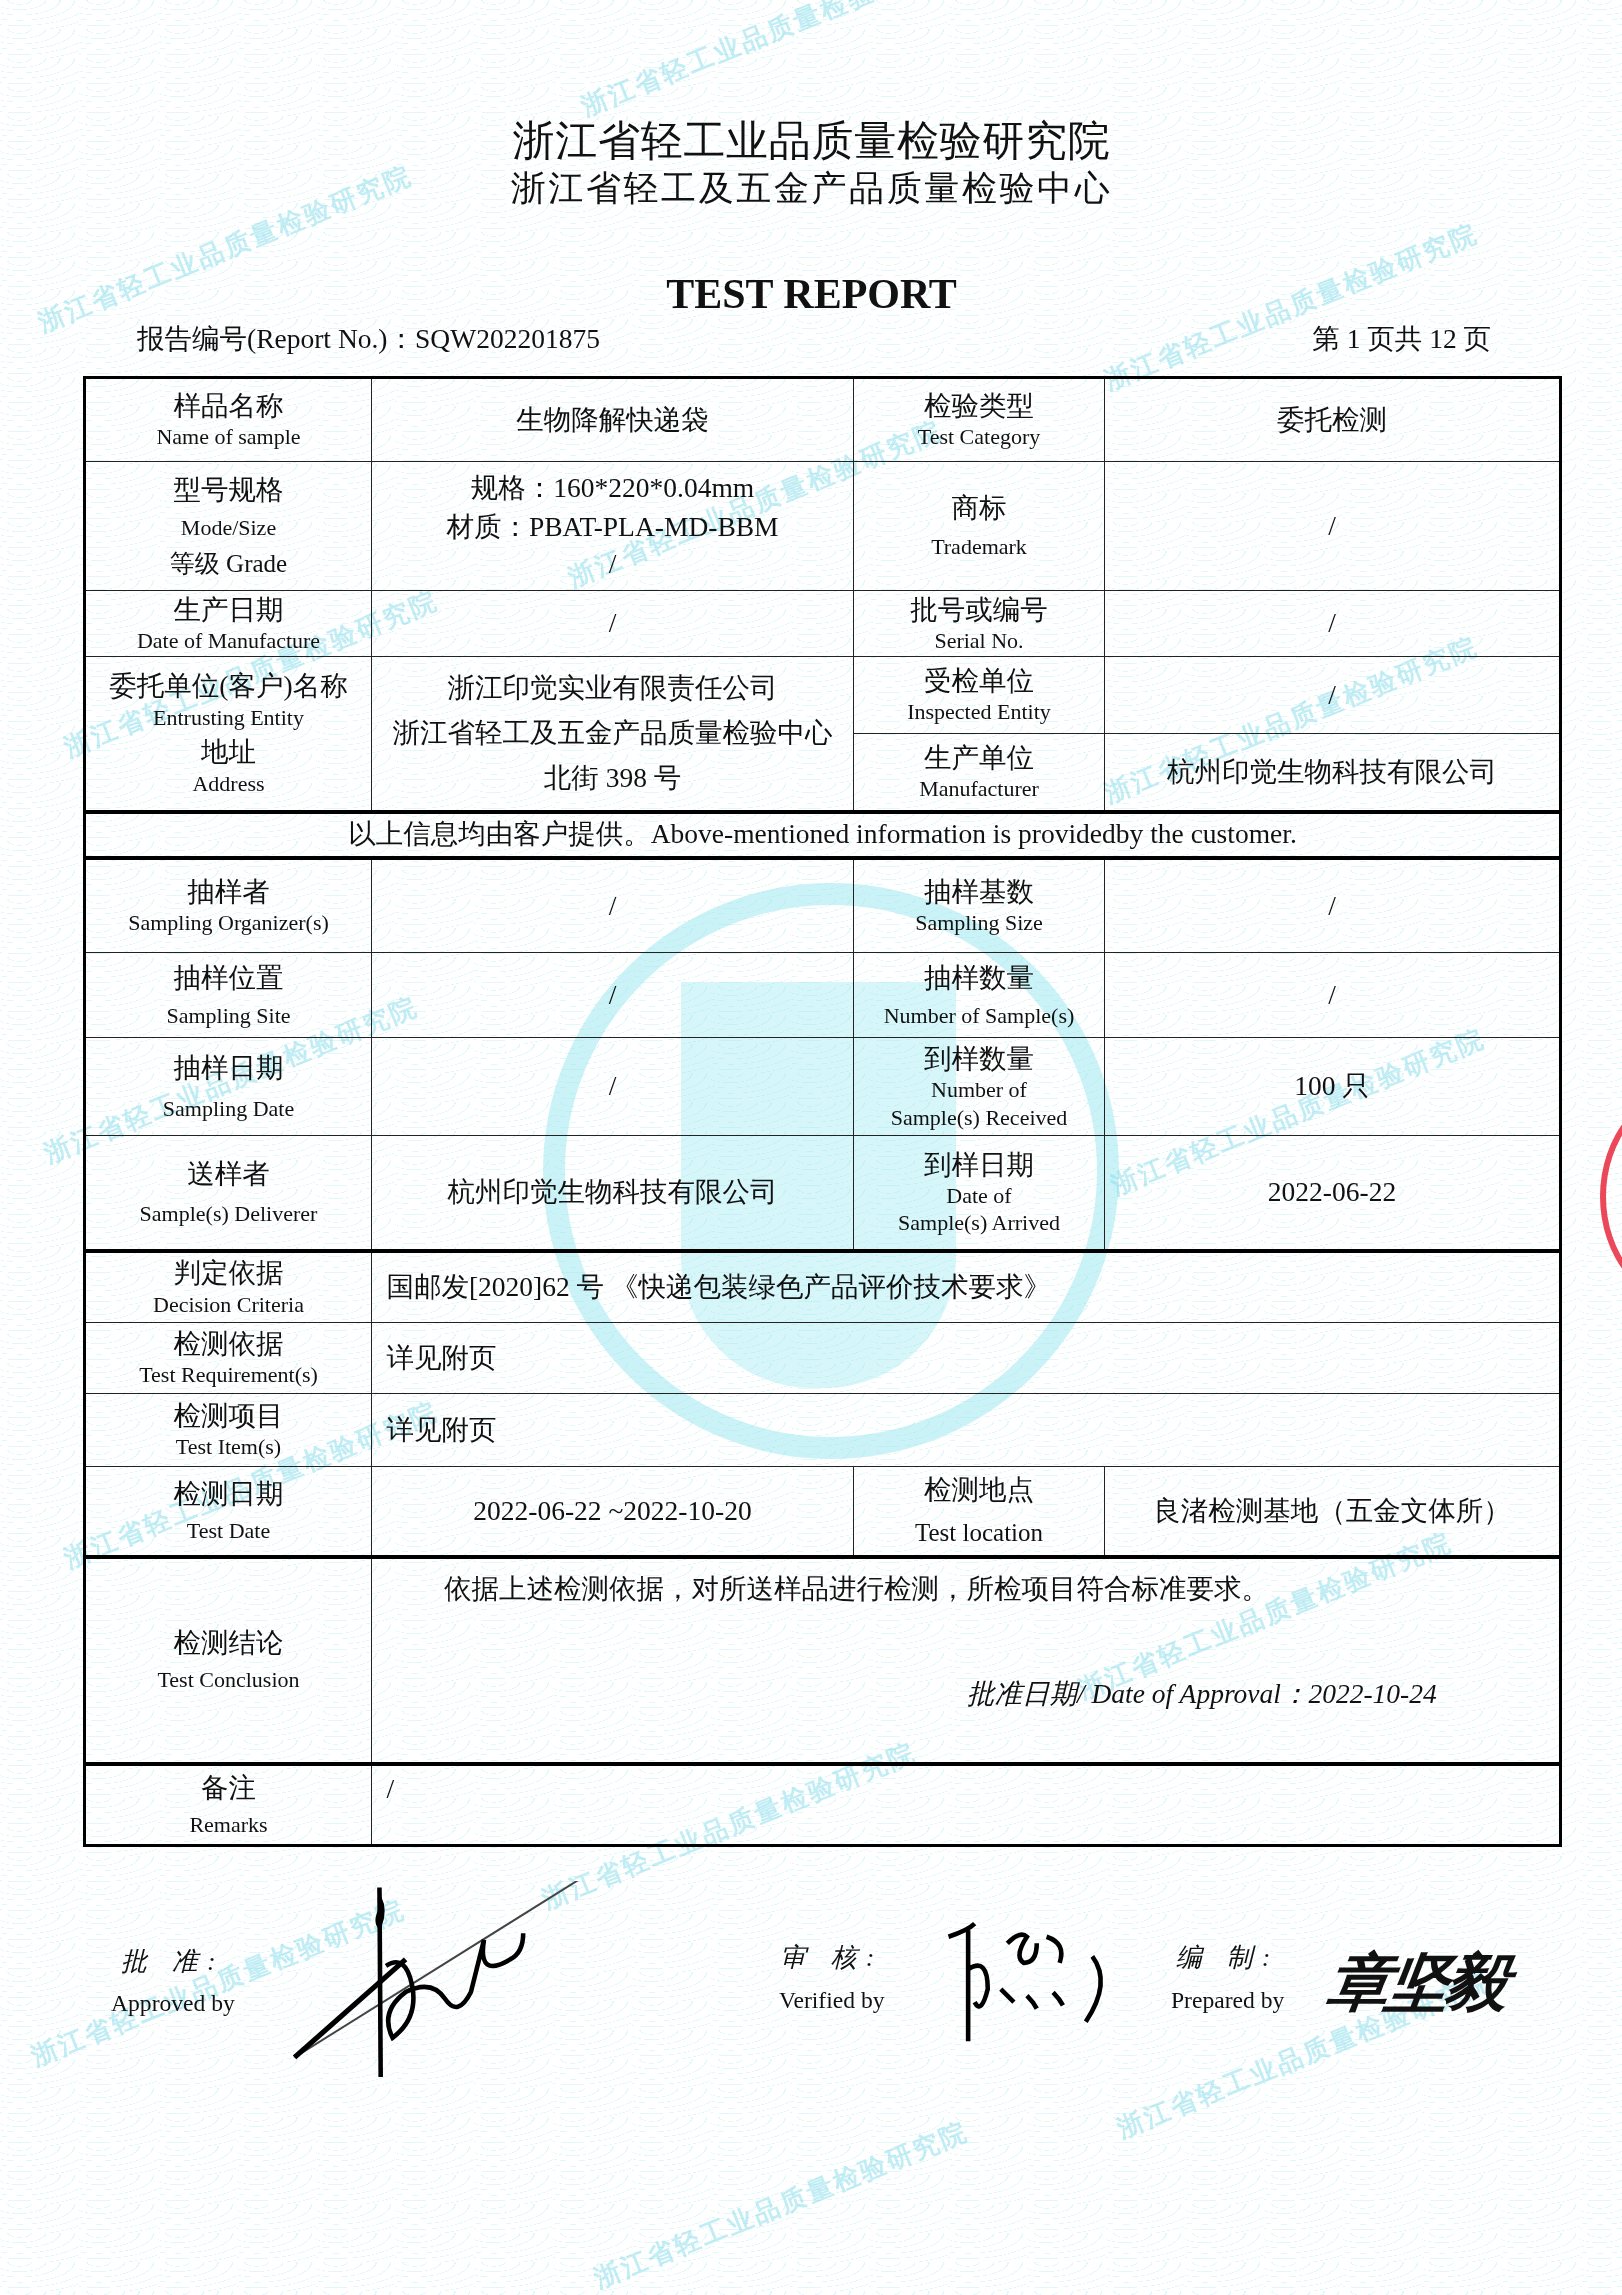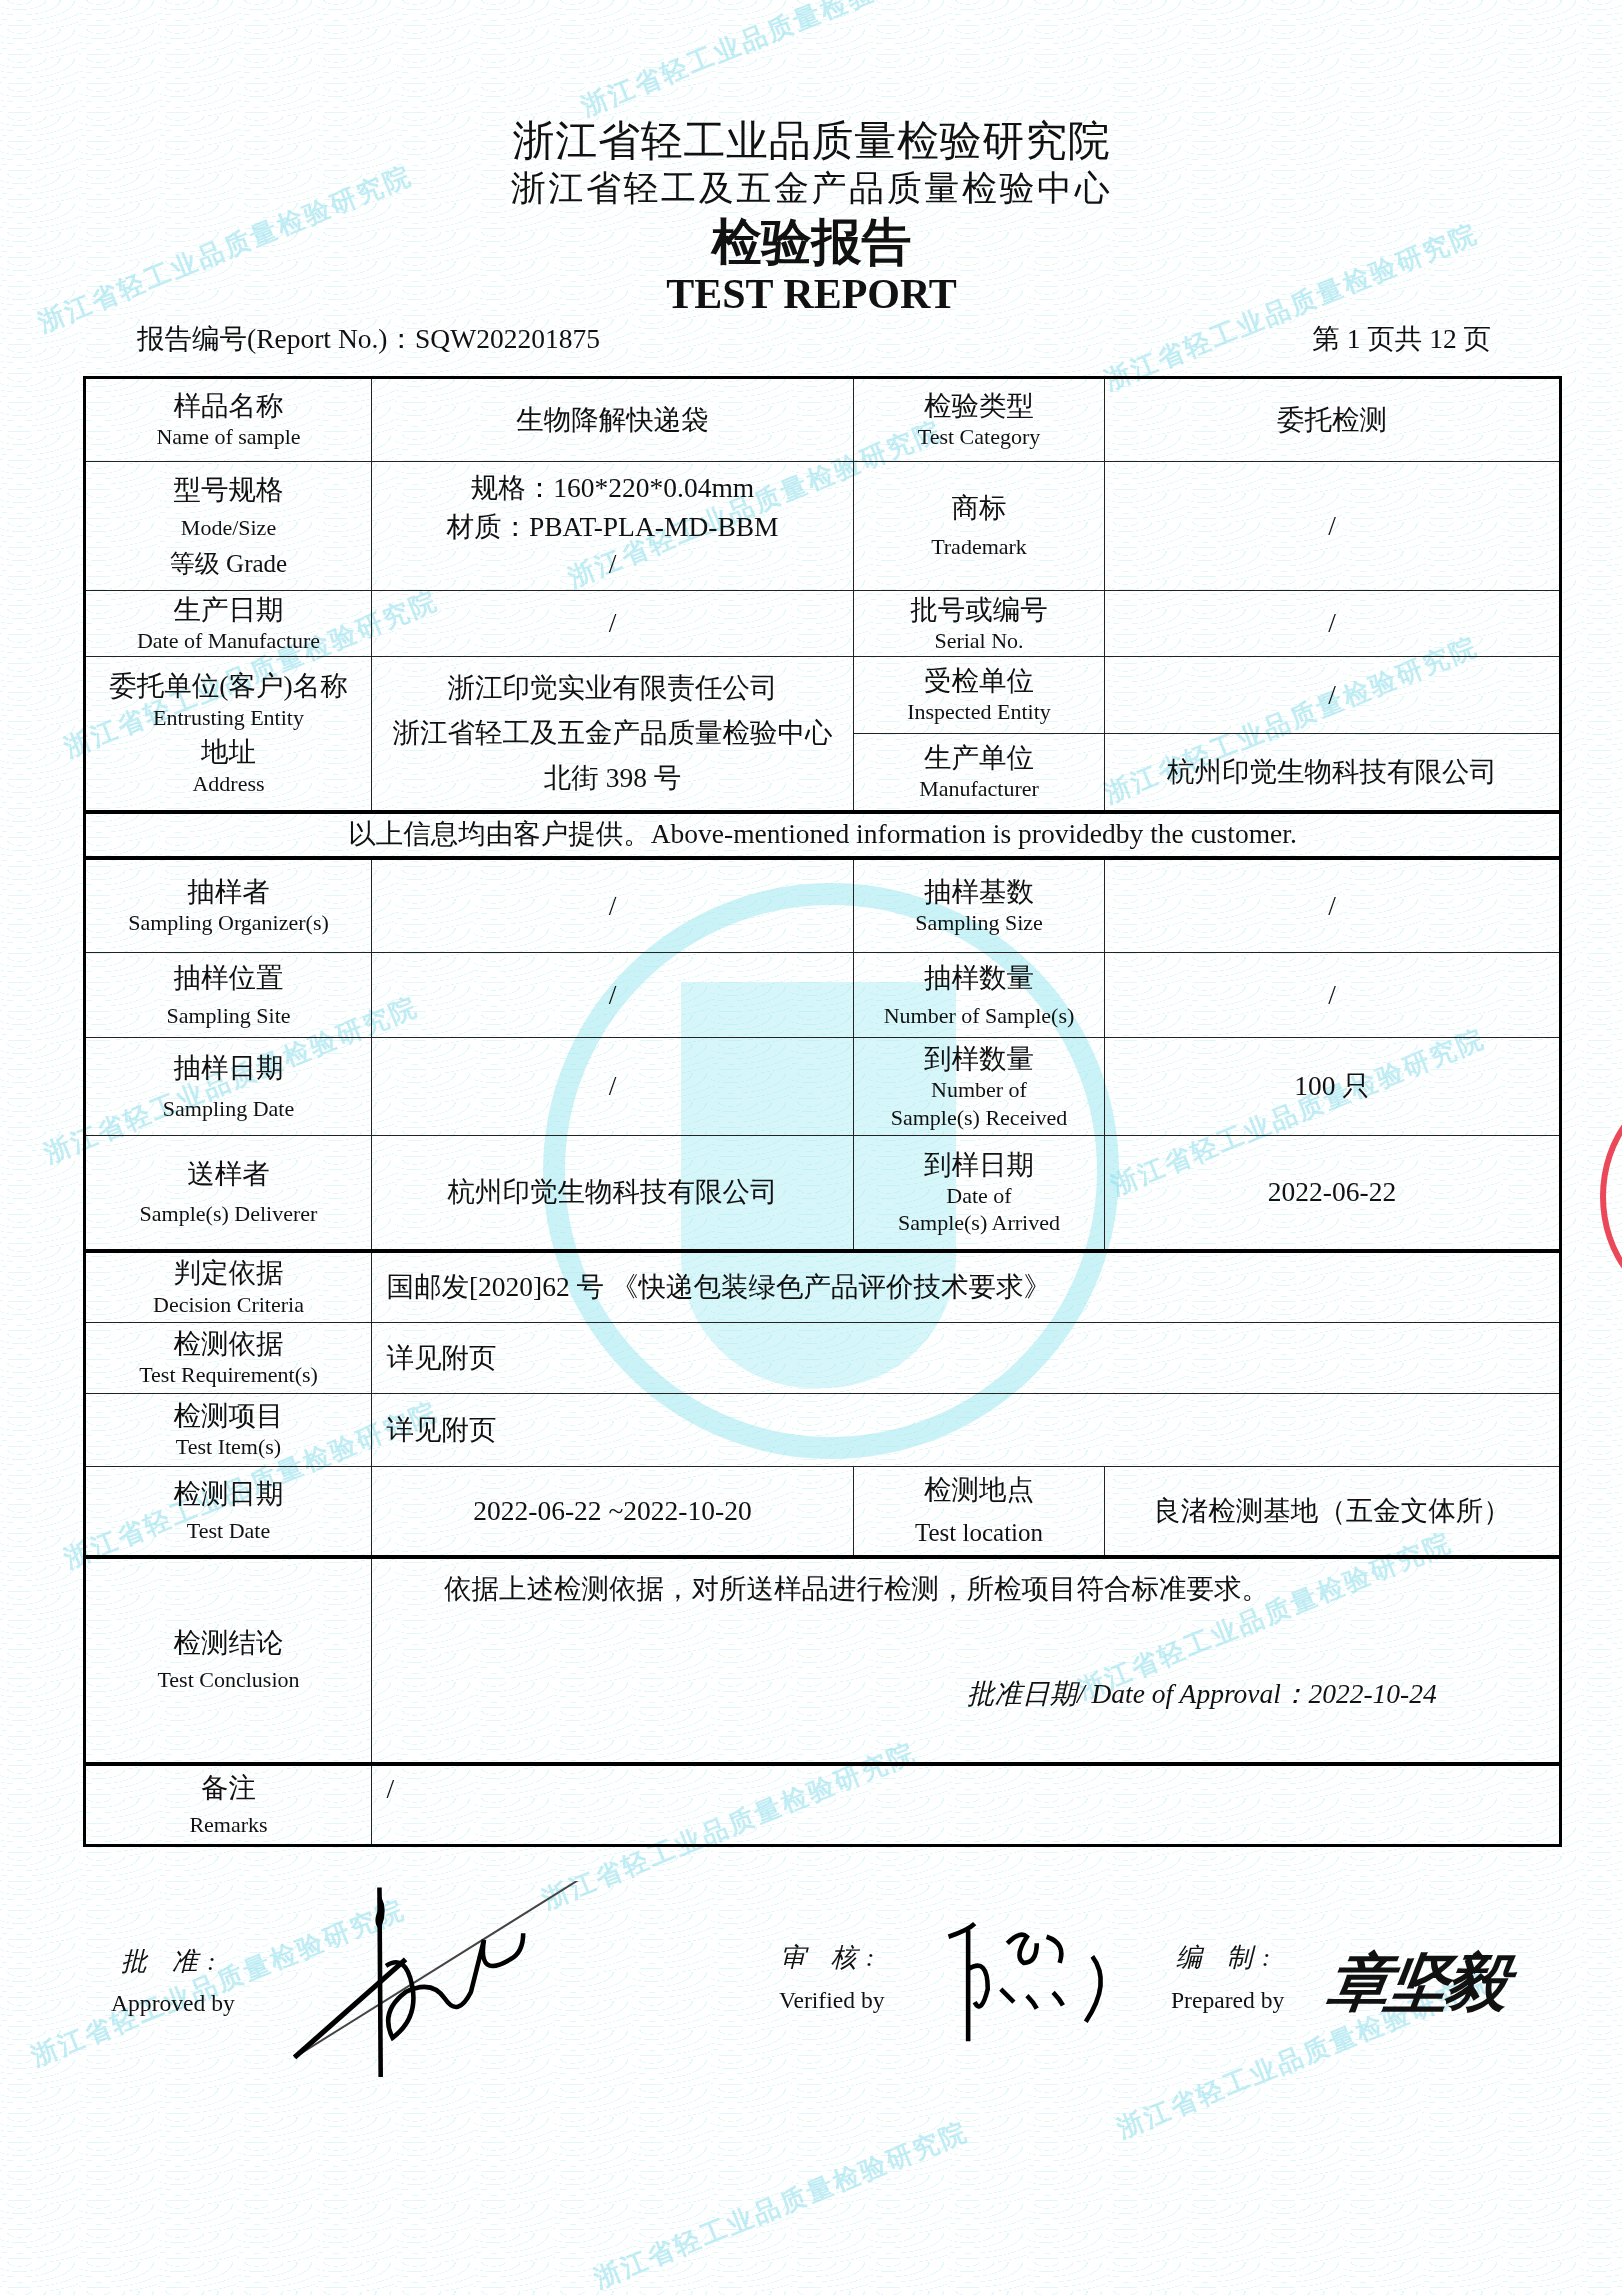--- a/index.html
+++ b/index.html
@@ -87,21 +87,20 @@
 <div class="wm-text" style="left:1112px;top:2114px;">浙江省轻工业品质量检验研究院</div>
 <div class="wm-text" style="left:589px;top:2264px;">浙江省轻工业品质量检验研究院</div>
 
 <div class="red-stamp">
   
 </div>
 
 <div class="content">
   <div class="hdr h1">浙江省轻工业品质量检验研究院</div>
   <div class="hdr h2">浙江省轻工及五金产品质量检验中心</div>
-  <div class="hdr h3">检验报告</div>
   <div class="hdr h4">TEST REPORT</div>
 
   <div class="report-no">
     <span>报告编号(Report No.)：</span><span>SQW202201875</span>
   </div>
   <div class="page-no">第 1 页共 12 页</div>
 
   <table class="rpt">
     <colgroup>
       <col style="width:287px">

